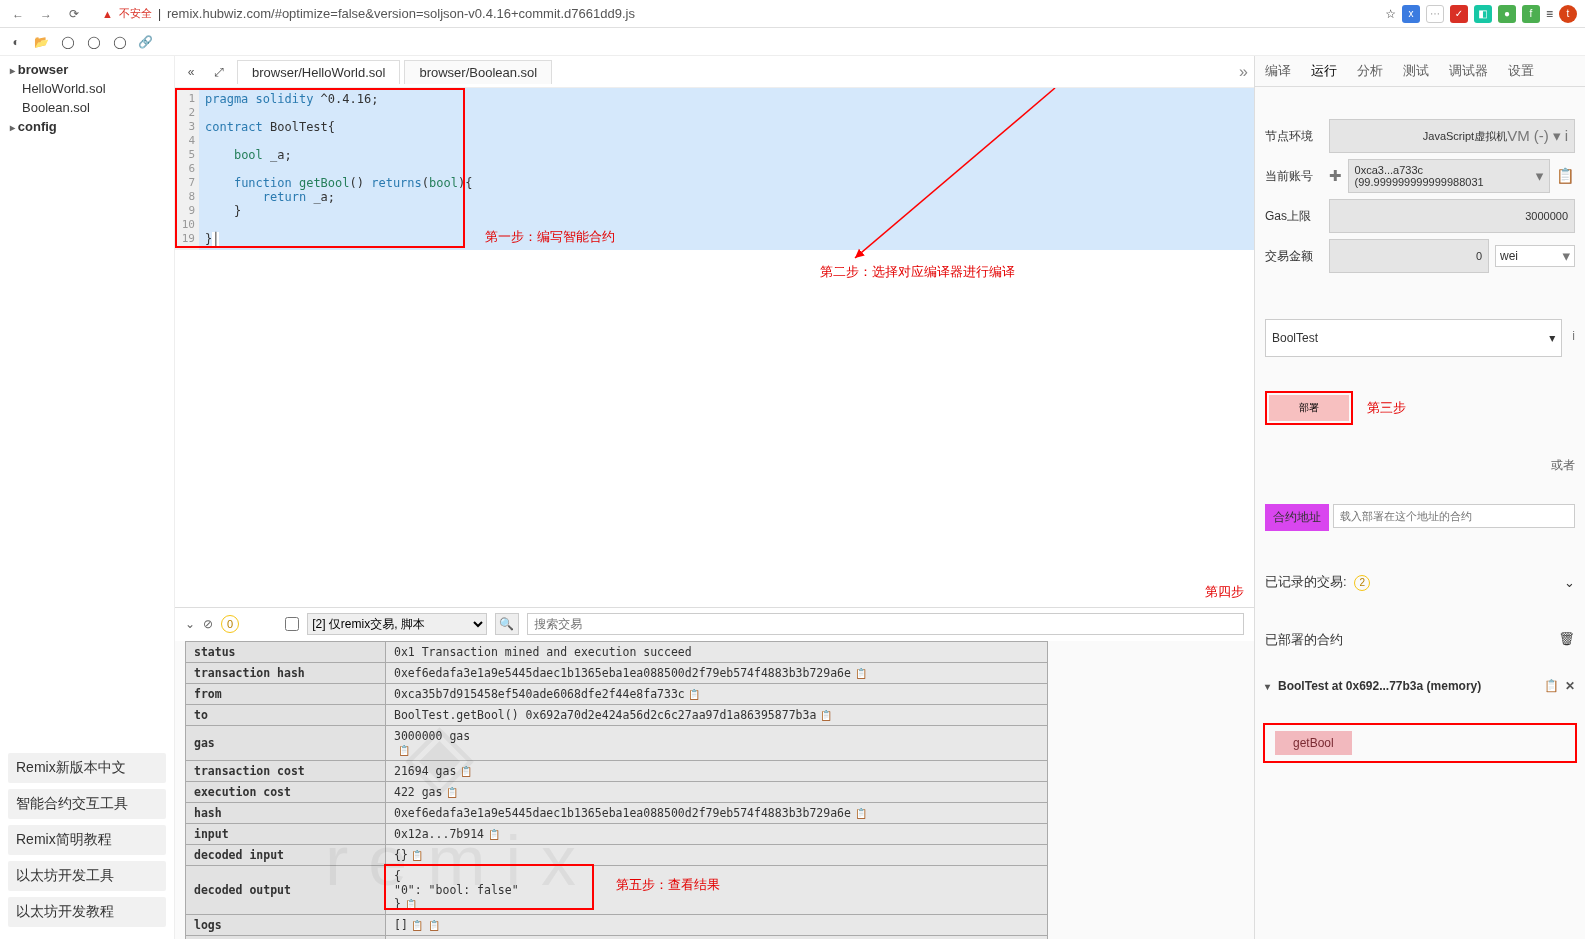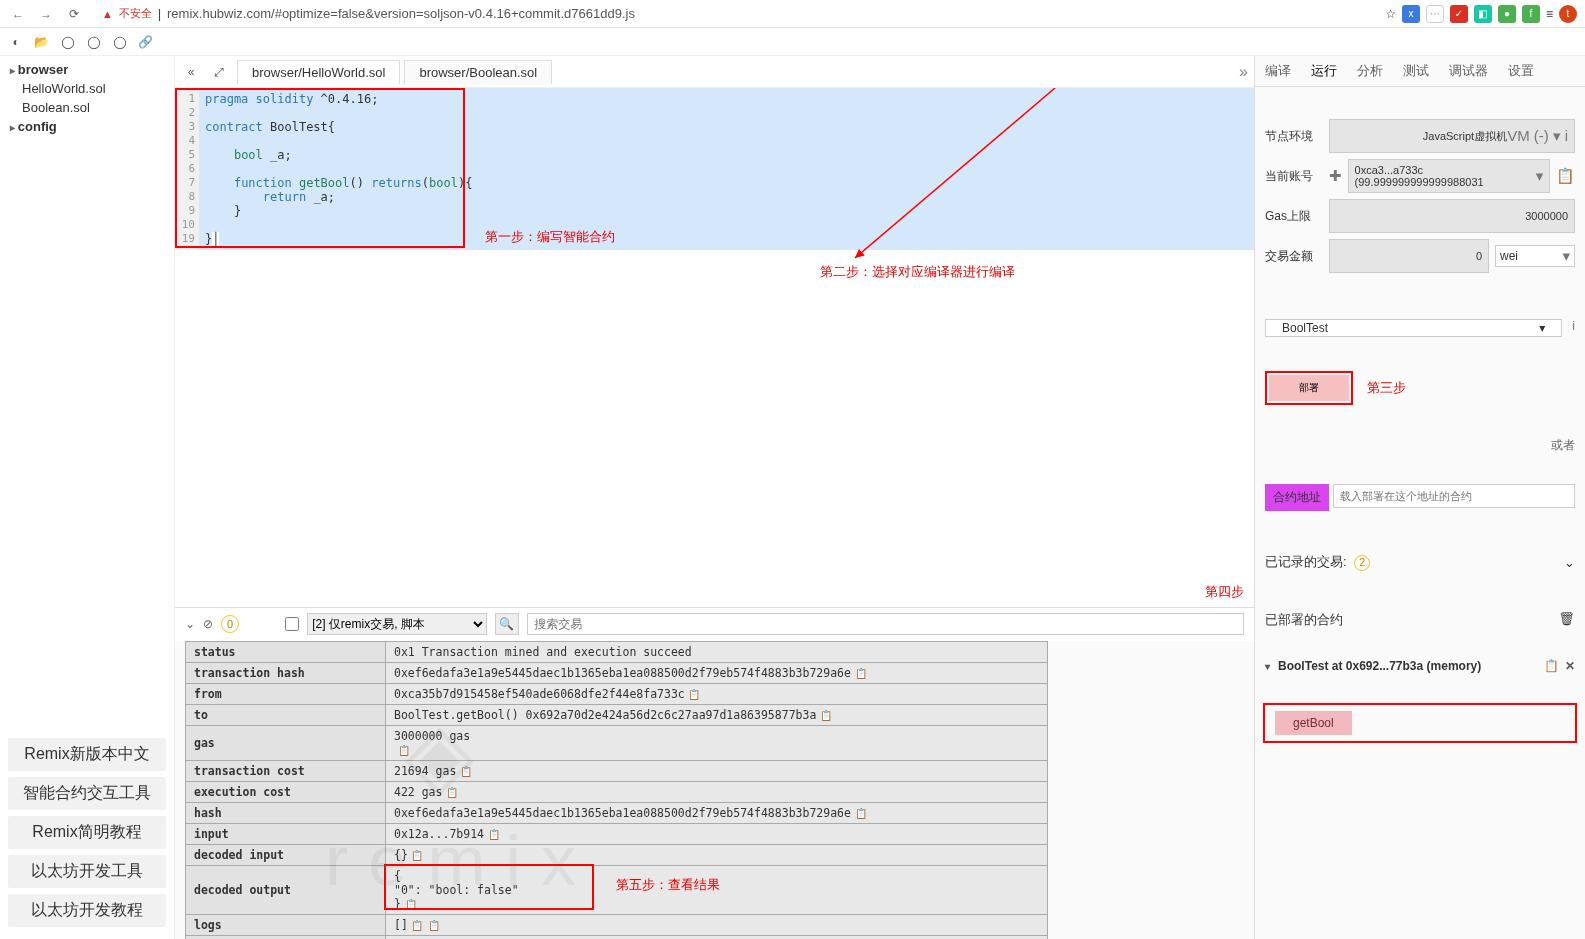--- a/index.html
+++ b/index.html
@@ -20,21 +20,21 @@
 
 
 .main { display: flex; height: calc(100vh - 56px); }
 .sidebar-left { width: 175px; border-right: 1px solid #eee; padding: 4px 0; font-size: 13px; display: flex; flex-direction: column; }
 .tree-item { padding: 2px 10px; cursor: pointer; }
 .tree-item.bold { font-weight: bold; }
 .tree-item::before { content: "▸ "; font-size: 10px; color: #666; }
 .tree-item.leaf::before { content: ""; }
 .tree-item.leaf { padding-left: 22px; }
 .sidebar-left .promo { margin-top: auto; padding: 8px; display: flex; flex-direction: column; gap: 6px; }
-.promo-btn { background: #f1f1f1; padding: 6px 8px; font-size: 16px; text-align: center; cursor: pointer; border-radius: 2px; }
+.promo-btn { background: #f1f1f1; padding: 6px 8px; font-size: 14px; text-align: left; cursor: pointer; border-radius: 2px; }
 
 .center { flex: 1; display: flex; flex-direction: column; border-right: 1px solid #ddd; position: relative; }
 .tab-bar { display: flex; align-items: center; height: 32px; padding-left: 6px; border-bottom: 1px solid #eee; gap: 4px; }
 .tab-bar .icon-btn { width: 20px; height: 20px; display: flex; align-items: center; justify-content: center; color: #555; margin-right: 4px; cursor: pointer; }
 .file-tab { padding: 4px 14px; border: 1px solid #ddd; border-bottom: none; font-size: 13px; background: #fafafa; cursor: pointer; }
 .file-tab.active { background: #fff; }
 .tab-bar .overflow { margin-left: auto; margin-right: 6px; font-size: 16px; color: #888; }
 
 .editor { position: relative; height: 220px; }
 .editor-inner { display: flex; background: #f9f9f9; }
@@ -70,21 +70,21 @@
 .right-panel { width: 330px; display: flex; flex-direction: column; background: #fafafa; font-size: 12px; gap: 24px; }
 .rp-tabs { display: flex; border-bottom: 1px solid #ddd; }
 .rp-tab { padding: 6px 10px; font-size: 13px; cursor: pointer; color: #606060; }
 .rp-tab.active { color: #000; }
 .rp-section { padding: 8px 10px; border-bottom: 0; }
 .rp-row { display: flex; align-items: center; gap: 6px; margin-bottom: 6px; }
 .rp-row label { width: 58px; color: #333; }
 .rp-row .sel, .rp-row .inp { flex: 1; border: 1px solid #ccc; height: 22px; padding: 16px 6px; background: #e5e5e5; font-size: 11px; display: flex; align-items: center; justify-content: flex-end; }
 .rp-row .icon-sm { color: #777; font-size: 15px; }
 .rp-row .unit-sel { width: 80px; border: 1px solid #ccc; height: 22px; background: #fff; padding: 0 4px; display: flex; align-items: center; justify-content: space-between; }
-.contract-sel { margin: 8px 10px 4px 10px; border: 1px solid #ccc; height: 18px; background: #fff; padding: 0 16px; display: flex; align-items: center; justify-content: space-between; font-size: 12px; }
+.contract-sel { margin: 8px 10px 4px 10px; border: 1px solid #ccc; height: 38px; background: #fff; padding: 0 6px; display: flex; align-items: center; justify-content: space-between; font-size: 12px; }
 .deploy-row { margin: 6px 10px; display: flex; align-items: center; gap: 14px; }
 .deploy-btn { background: #f7c0c0; padding: 6px 30px; cursor: pointer; border: none; font-size: 10px; }
 .deploy-red-box { border: 2px solid red; padding: 2px; }
 .or-text { margin: 2px 10px; color: #666; text-align: right; }
 .addr-row { margin: 4px 10px 10px 10px; display: flex; gap: 4px; }
 .addr-btn { background: #d946ef; padding: 5px 8px; }
 .addr-inp { flex: 1; border: 1px solid #ccc; height: 24px; padding: 0 6px; font-size: 11px; color: #aaa; }
 .rec-tx { margin: 8px 10px; display: flex; align-items: center; justify-content: space-between; font-size: 13px; }
 .rec-badge { display: inline-flex; width: 16px; height: 16px; border: 1px solid #f5c518; border-radius: 50%; align-items: center; justify-content: center; color: #b78100; font-size: 10px; margin-left: 4px; }
 .dep-header { margin: 8px 10px 4px 10px; display: flex; justify-content: space-between; font-size: 13px; }

